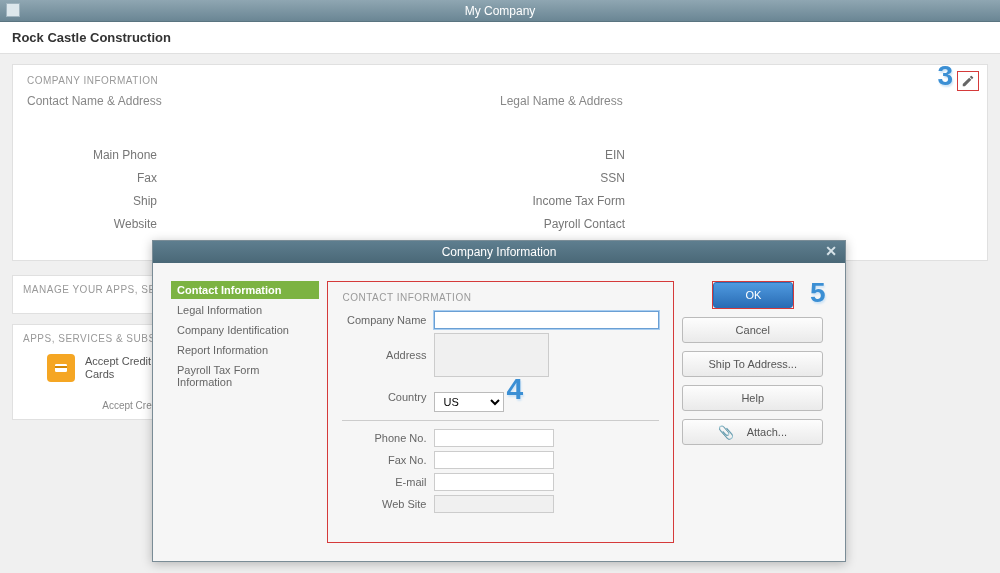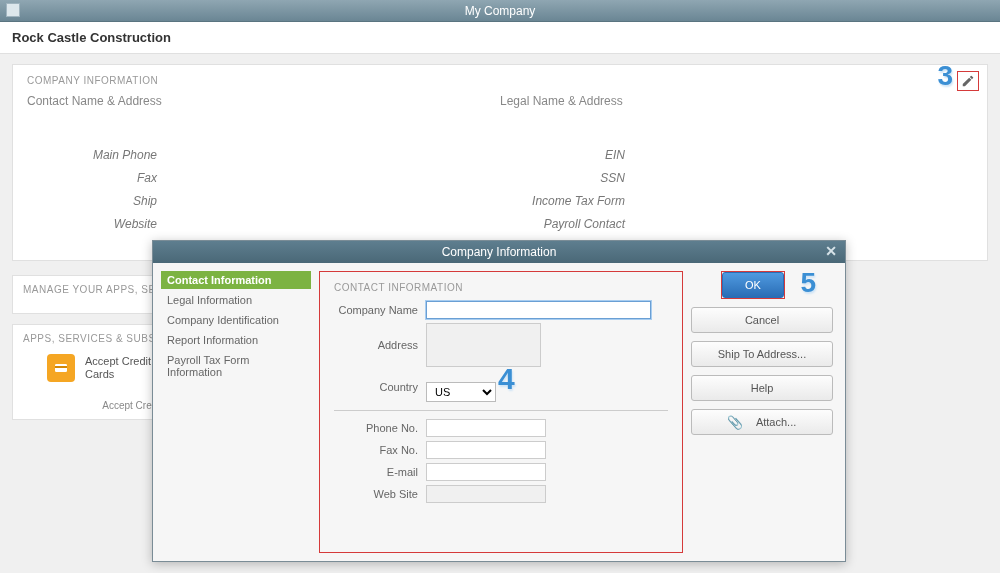--- a/index.html
+++ b/index.html
@@ -88,21 +88,20 @@
   }
   .info-col { flex: 1; }
   .info-col-title {
     color: #888;
     margin-bottom: 20px;
   }
   .info-row {
     display: flex;
     justify-content: flex-start;
     margin-bottom: 9px;
-    font-style: italic;
   }
   .info-row .lbl {
     width: 130px;
     text-align: right;
     color: #777;
   }
   .info-col.right .info-row .lbl {
     width: 125px;
   }
 
@@ -184,21 +183,21 @@
     color: #d7e3e9;
     font-weight: bold;
     cursor: pointer;
     display:flex;align-items:center;justify-content:center;
     font-size: 14px;
   }
   .modal-body {
     flex: 1;
     display: flex;
     background: #f6f6f6;
-    padding: 8px;
+    padding: 18px;
     gap: 8px;
   }
   .modal-sidebar {
     width: 150px;
     display: flex;
     flex-direction: column;
     gap: 2px;
     font-size: 11px;
     color: #666;
   }
@@ -277,21 +276,21 @@
     font-size: 11px;
     color: #555;
     cursor: pointer;
     position: relative;
   }
   .modal-right button.ok {
     background: linear-gradient(#4f9ae0,#2a6db5);
     color: #fff;
     border-color: #2a6db5;
   }
-  .ok-wrap { border: 1px solid #d53a3a; padding: 0; position: relative; width: 64px; align-self: flex-start; margin-left: 30px; }
+  .ok-wrap { border: 1px solid #d53a3a; padding: 0; position: relative; width: 82px; align-self: flex-start; margin-left: 30px; }
   .ok-wrap button.ok { width: 100%; }
   .annot-5 {
     position: absolute;
     right: -32px;
     top: -5px;
     font-size: 28px;
     font-weight: bold;
     color: #3b8fd4;
     text-shadow: 1px 2px 2px #cfe4f6;
   }

